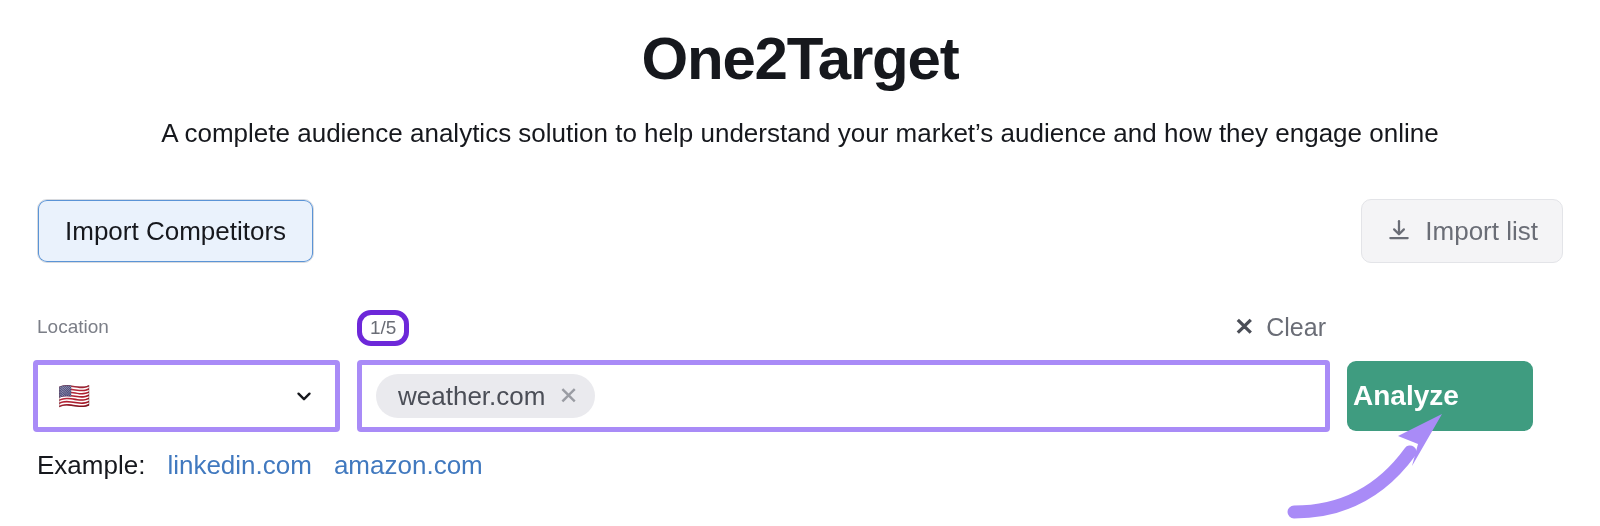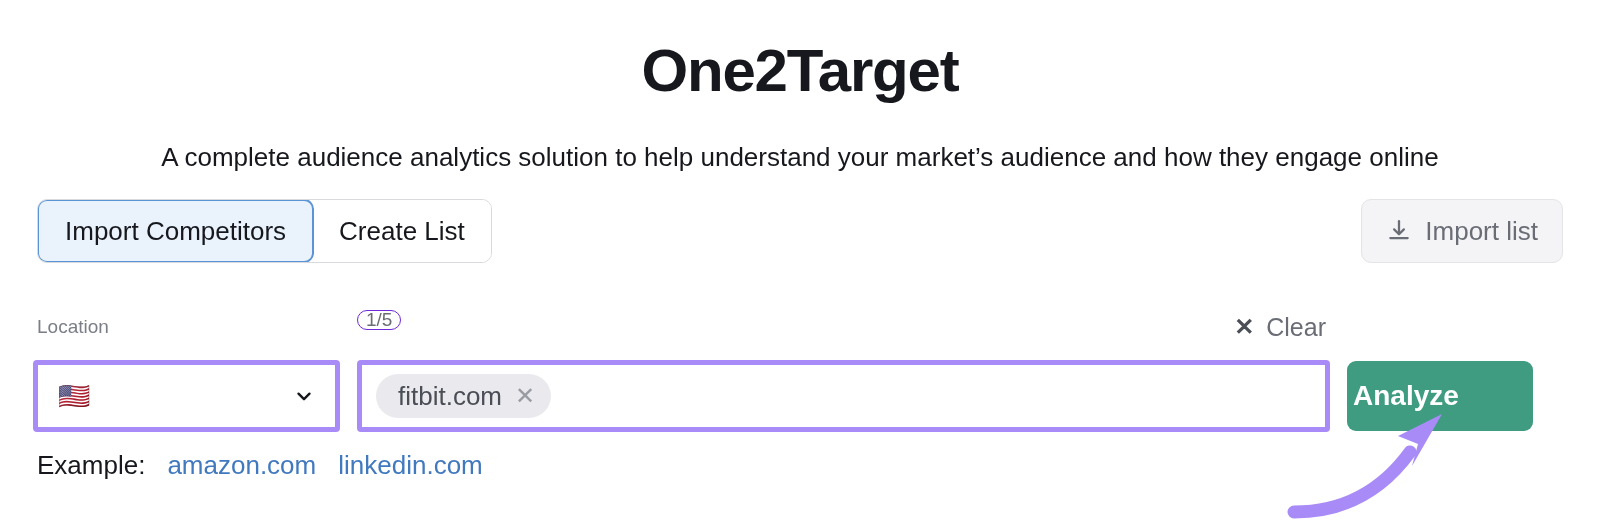--- a/index.html
+++ b/index.html
@@ -16,21 +16,21 @@
     position: relative;
   }
 
   
   .page-title {
     text-align: center;
     font-size: 60px;
     font-weight: bold;
     letter-spacing: -1.2px;
     color: #16181d;
-    margin: 16px;
+    margin: 4px;
     padding-top: 21px;
     line-height: 1.12;
   }
   .page-subtitle {
     text-align: center;
     font-size: 26px;
     font-weight: normal;
     color: #16181d;
     margin: 0;
     padding-top: 22px;
@@ -123,23 +123,23 @@
     gap: 11px;
     font-size: 25px;
     color: #7b7e87;
     line-height: 34px;
   }
   .count-badge {
     display: inline-flex;
     align-items: center;
     justify-content: center;
     min-width: 42px;
-    height: 20px;
+    height: 36px;
     padding: 0 8px;
-    border: 1px solid #6d28d9;
+    border: 5px solid #6d28d9;
     border-radius: 14px;
     font-size: 19px;
     color: #6a6d76;
     box-sizing: border-box;
   }
   .clear-button {
     position: absolute;
     right: 274px;
     top: 0;
     display: flex;
@@ -291,23 +291,20 @@
 
 <h1 class="page-title">One2Target</h1>
 
 <p class="page-subtitle">A complete audience analytics solution to help understand your market’s audience and how they engage online</p>
 
 <div class="toolbar-row">
 
   <div class="tab-group">
     <div class="tab is-active">
       <span>Import Competitors</span>
-    </div>
-    <div class="tab">
-      <span>Create List</span>
     </div>
   </div>
 
   <div class="import-button">
     <span class="icon">
       <svg width="26" height="26" viewBox="0 0 24 24" fill="none" stroke="#6a6d76" stroke-width="2.1" stroke-linecap="round" stroke-linejoin="round">
         <path d="M12 3v11"></path>
         <path d="M7.5 10.5L12 15l4.5-4.5"></path>
         <path d="M4 18.5h16"></path>
       </svg>
@@ -341,34 +338,34 @@
         <svg width="22" height="22" viewBox="0 0 24 24" fill="none" stroke="#16181d" stroke-width="2.6" stroke-linecap="round" stroke-linejoin="round">
           <path d="M6 9.5l6 6 6-6"></path>
         </svg>
       </span>
     </div>
   </div>
 
   <div class="highlight-box" id="competitors-highlight">
     <div class="competitors-field">
       <span class="chip">
-        <span>fitbit.com</span>
+        <span>weather.com</span>
         <span class="chip-remove">✕</span>
       </span>
     </div>
   </div>
 
   <button class="analyze-button">
     <span>Analyze</span>
   </button>
 
 </div>
 
 <div class="example-row">
   <span class="example-label">Example:</span>
+  <a class="example-link">linkedin.com</a>
   <a class="example-link">amazon.com</a>
-  <a class="example-link">linkedin.com</a>
 </div>
 
 <svg class="annotation-arrow" viewBox="0 0 190 120">
   <path d="M8 104 C 52 104, 92 88, 124 44" stroke="#a98bf7" stroke-width="13" stroke-linecap="round" fill="none"></path>
   <path d="M156 6 L 112 28 L 132 36 L 126 58 Z" fill="#a98bf7"></path>
 </svg>
 
 </body></html>

